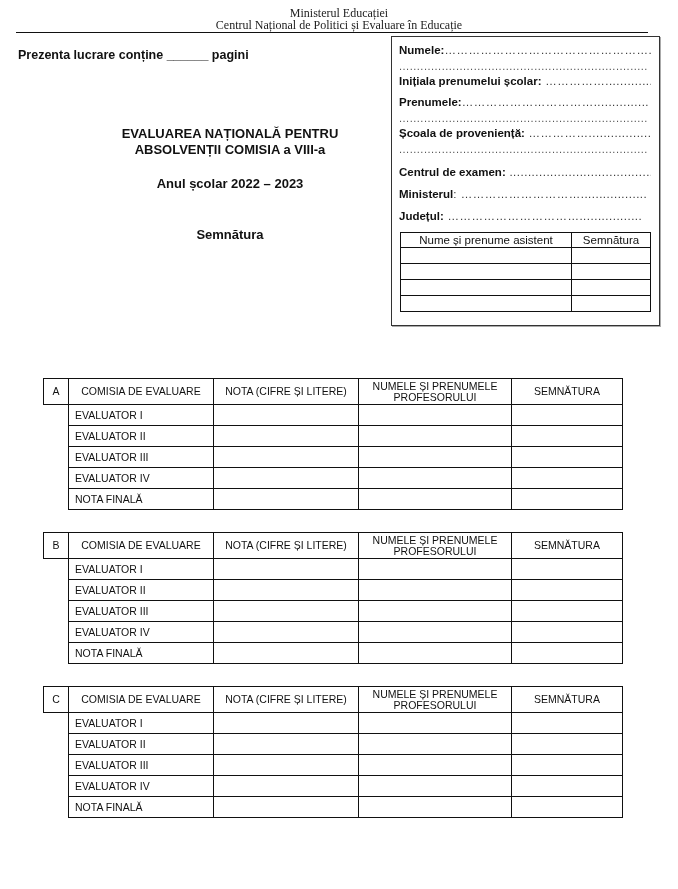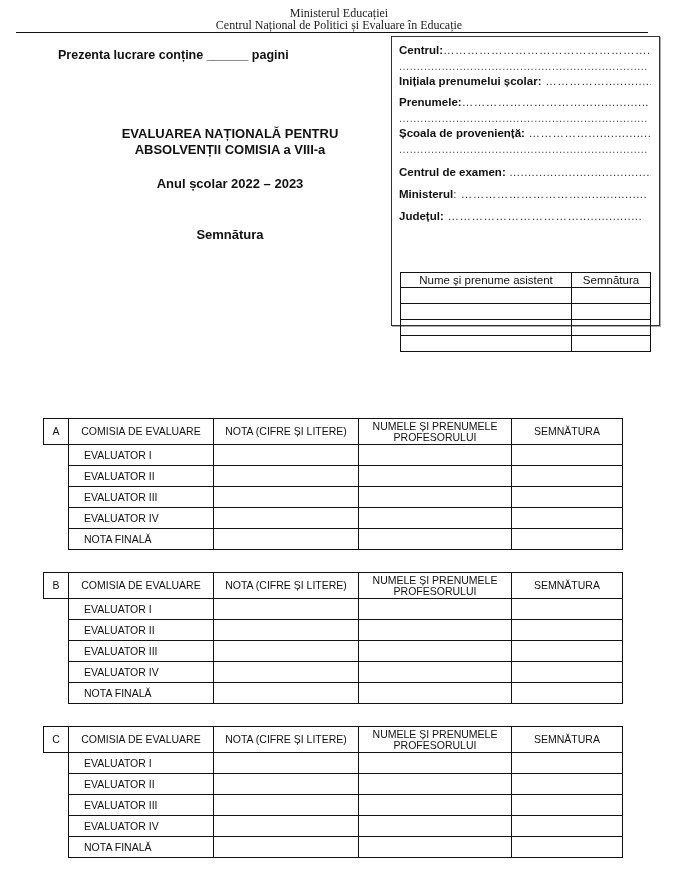--- a/index.html
+++ b/index.html
@@ -1,54 +1,54 @@
 <!DOCTYPE html>
 <html><head>
 <meta charset="utf-8">
 <style>
   * { box-sizing: border-box; margin: 0; padding: 0; }
   html, body { width: 678px; height: 889px; background: #ffffff; overflow: hidden; }
   body { position: relative; font-family: "Liberation Sans", sans-serif; color: #111; }
   .abs { position: absolute; }
   .hdr { left: 0; width: 678px; text-align: center; font-family: "Liberation Serif", serif; font-size: 12px; line-height: 12px; color: #222; }
   .rule { left: 16px; width: 632px; top: 32px; height: 1px; background: #111; }
-  .pages { left: 18px; top: 48px; font-weight: bold; font-size: 12.5px; margin-left: 40px; }
+  .pages { left: 18px; top: 48px; font-weight: bold; font-size: 12.5px; }
   .title { left: 0; width: 460px; text-align: center; font-weight: bold; font-size: 13px; line-height: 16px; }
   .idbox { left: 391px; top: 36px; width: 269px; height: 290px; border: 1px solid #333; box-shadow: 1px 1px 0 #aaa; }
   .field { left: 399px; width: 252px; font-size: 11.5px; font-weight: bold; white-space: nowrap; overflow: hidden; line-height: 14px; }
   .field .dots { font-weight: normal; letter-spacing: 0.5px; color: #333; }
   .dotline { left: 399px; width: 250px; font-size: 11px; white-space: nowrap; overflow: hidden; color: #555; letter-spacing: 0.5px; line-height: 10px; }
-  table { border-collapse: collapse; position: absolute; table-layout: fixed; margin-top: 40px; }
+  table { border-collapse: collapse; position: absolute; table-layout: fixed; }
   .asst { left: 400px; top: 232px; width: 250px; }
   .asst td { border: 1px solid #111; height: 16px; font-size: 11.5px; text-align: center; line-height: 14px; }
   .asst tr.h td { height: 15px; }
   .eval { left: 43px; width: 579px; }
   .eval td { border: 1px solid #111; font-size: 10.5px; height: 21px; padding: 0; }
-  .eval td.lbl { padding-left: 15px; }
+  .eval td.lbl { padding-left: 6px; }
   .eval tr.h td { height: 26px; text-align: center; line-height: 11px; }
   .eval td.letter { border-bottom: 1px solid #111; }
   .eval td.noborder { border: none; border-right: 1px solid #111; }
 </style>
 </head>
 <body>
 
 <div class="abs hdr" style="top:7px">Ministerul Educației</div>
 <div class="abs hdr" style="top:19px">Centrul Național de Politici și Evaluare în Educație</div>
 <div class="abs rule"></div>
 
 <div class="abs pages">Prezenta lucrare conține ______ pagini</div>
 
 <div class="abs title" style="top:126px">EVALUAREA NAȚIONALĂ PENTRU</div>
 <div class="abs title" style="top:142px">ABSOLVENȚII COMISIA a VIII-a</div>
 <div class="abs title" style="top:176px">Anul școlar 2022 – 2023</div>
 <div class="abs title" style="top:227px">Semnătura</div>
 
 <div class="abs idbox"></div>
 
-<div class="abs field" style="top:43px"><span>Centrul:</span><span class="dots">……………………………………………......</span></div>
+<div class="abs field" style="top:43px"><span>Numele:</span><span class="dots">……………………………………………......</span></div>
 <div class="abs dotline" style="top:61px">..........................................................................................</div>
 <div class="abs field" style="top:74px"><span>Inițiala prenumelui școlar:</span><span class="dots"> ……………..............</span></div>
 <div class="abs field" style="top:95px"><span>Prenumele:</span><span class="dots">……………………………...............</span></div>
 <div class="abs dotline" style="top:113px">..........................................................................................</div>
 <div class="abs field" style="top:126px"><span>Școala de proveniență:</span><span class="dots"> ……………...................</span></div>
 <div class="abs dotline" style="top:144px">..........................................................................................</div>
 <div class="abs field" style="top:165px"><span>Centrul de examen:</span><span class="dots"> .......................................</span></div>
 <div class="abs field" style="top:187px"><span>Ministerul</span><span class="dots">: …………………………..................</span></div>
 <div class="abs field" style="top:209px"><span>Județul:</span><span class="dots"> …………………………….................</span></div>
 

